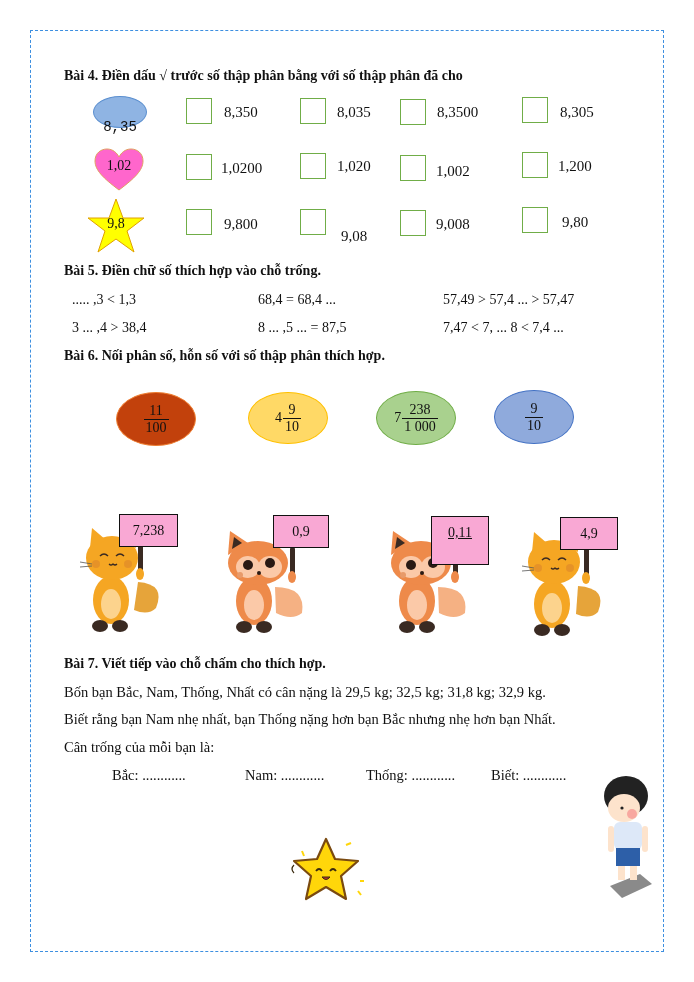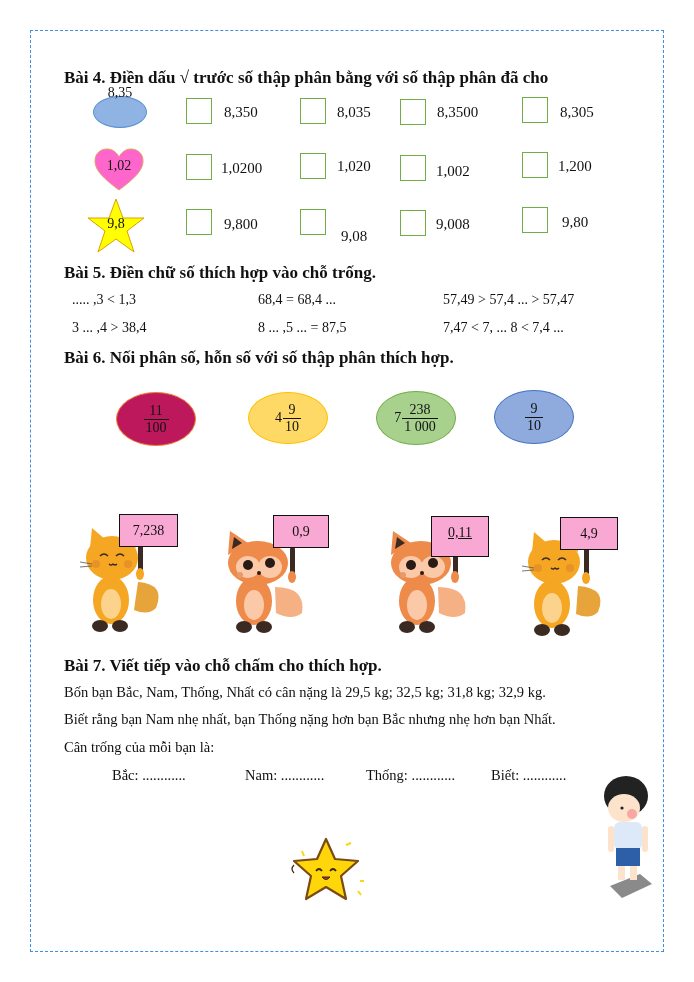--- a/index.html
+++ b/index.html
@@ -1,39 +1,39 @@
 <!DOCTYPE html>
 <html><head>
 <meta charset="utf-8">
 <style>
   html,body{margin:0;padding:0;background:#fff;}
   body{width:694px;height:982px;position:relative;overflow:hidden;font-family:"Liberation Serif",serif;color:#111;}
   .frame{position:absolute;left:30px;top:30px;width:634px;height:922px;border:1.3px dashed #3d8fe0;box-sizing:border-box;}
   .abs{position:absolute;}
-  .h{font-weight:bold;font-size:17px;white-space:nowrap;}
+  .h{font-weight:bold;font-size:14px;white-space:nowrap;}
   .t{font-size:14px;white-space:nowrap;}
   .cb{position:absolute;width:26px;height:26px;border:1.4px solid #70ad47;background:#fff;box-sizing:border-box;}
   .opt{position:absolute;font-size:15px;}
   .shape-text{position:absolute;font-size:14px;text-align:center;}
   .oval{position:absolute;border-radius:50%;box-sizing:border-box;}
   .frac{display:inline-flex;flex-direction:column;align-items:center;vertical-align:middle;font-size:14px;line-height:16px;}
   .frac .num{padding:0 2px;}
   .frac .bar{border-top:1px solid #111;align-self:stretch;}
   .sign{position:absolute;background:#f9a8d4;border:1.2px solid #111;font-size:14px;text-align:center;box-sizing:border-box;}
   .line{position:absolute;font-size:14.5px;white-space:nowrap;}
 </style>
 </head>
 <body>
 
 <div class="frame"></div>
 
 <div class="abs h" style="left:64px;top:68px;">Bài 4. Điền dấu √ trước số thập phân bằng với số thập phân đã cho</div>
 
 <div class="oval" style="left:93px;top:96px;width:54px;height:32px;background:#8fb4e3;border:1px solid #5b8fcf;"></div>
-<div class="shape-text" style="left:93px;top:85px;width:54px;">8,35</div>
+<div class="shape-text" style="left:93px;top:119px;width:54px;font-family:Liberation Mono, monospace;">8,35</div>
 
 <div class="cb" style="left:186px;top:98px;"></div>
 <div class="opt" style="left:224px;top:104px;">8,350</div>
 <div class="cb" style="left:300px;top:98px;"></div>
 <div class="opt" style="left:337px;top:104px;">8,035</div>
 <div class="cb" style="left:400px;top:99px;"></div>
 <div class="opt" style="left:437px;top:104px;">8,3500</div>
 <div class="cb" style="left:522px;top:97px;"></div>
 <div class="opt" style="left:560px;top:104px;">8,305</div>
 
@@ -68,21 +68,21 @@
 <div class="abs h" style="left:64px;top:263px;font-family:Liberation Serif, serif;">Bài 5. Điền chữ số thích hợp vào chỗ trống.</div>
 <div class="abs t" style="left:72px;top:292px;">.....  ,3 &lt; 1,3</div>
 <div class="abs t" style="left:258px;top:292px;">68,4 = 68,4 ...</div>
 <div class="abs t" style="left:443px;top:292px;">57,49 &gt; 57,4 ... &gt; 57,47</div>
 <div class="abs t" style="left:72px;top:320px;">3 ... ,4 &gt; 38,4</div>
 <div class="abs t" style="left:258px;top:320px;">8 ... ,5 ... = 87,5</div>
 <div class="abs t" style="left:443px;top:320px;">7,47 &lt; 7, ... 8 &lt; 7,4 ...</div>
 
 <div class="abs h" style="left:64px;top:348px;">Bài 6. Nối phân số, hỗn số với số thập phân thích hợp.</div>
 
-<div class="oval" style="left:116px;top:392px;width:80px;height:54px;background:#be185d;border:1px solid #ed7d31;display:flex;align-items:center;justify-content:center;">
+<div class="oval" style="left:116px;top:392px;width:80px;height:54px;background:#c2410c;border:1px solid #ed7d31;display:flex;align-items:center;justify-content:center;">
   <span class="frac">
       <span class="num">11</span>
       <span class="bar"></span>
       <span class="num">100</span>
     </span>
 </div>
 <div class="oval" style="left:248px;top:392px;width:80px;height:52px;background:#ffd966;border:1px solid #ffc000;display:flex;align-items:center;justify-content:center;">
   <span style="font-size:14px;margin-right:1px;">4</span>
   <span class="frac">
       <span class="num">9</span>
@@ -179,21 +179,21 @@
   <circle cx="50" cy="40" r="4" fill="#e08a2a" opacity=".7"></circle>
   <line x1="2" y1="38" x2="14" y2="40" stroke="#555" stroke-width=".8"></line>
   <line x1="2" y1="43" x2="14" y2="42" stroke="#555" stroke-width=".8"></line>
   <ellipse cx="66" cy="50" rx="4" ry="6" fill="#f5a623"></ellipse>
   <ellipse cx="22" cy="102" rx="8" ry="6" fill="#3a2a22"></ellipse>
   <ellipse cx="42" cy="102" rx="8" ry="6" fill="#3a2a22"></ellipse>
 </svg>
 
 <div class="sign" style="left:119px;top:514px;width:59px;height:33px;line-height:31px;">7,238</div>
 <div class="sign" style="left:273px;top:515px;width:56px;height:33px;line-height:31px;">0,9</div>
-<div class="sign" style="left:431px;top:516px;width:58px;height:41px;line-height:31px;text-decoration:underline;">0,11</div>
+<div class="sign" style="left:431px;top:516px;width:58px;height:49px;line-height:31px;text-decoration:underline;">0,11</div>
 <div class="sign" style="left:560px;top:517px;width:58px;height:33px;line-height:31px;">4,9</div>
 
 <div class="abs h" style="left:64px;top:656px;">Bài 7. Viết tiếp vào chỗ chấm cho thích hợp.</div>
 <div class="line" style="left:64px;top:684px;">Bốn bạn Bắc, Nam, Thống, Nhất có cân nặng là 29,5 kg; 32,5 kg; 31,8 kg; 32,9 kg.</div>
 <div class="line" style="left:64px;top:711px;">Biết rằng bạn Nam nhẹ nhất, bạn Thống nặng hơn bạn Bắc nhưng nhẹ hơn bạn Nhất.</div>
 <div class="line" style="left:64px;top:739px;">Cân trống của mỗi bạn là:</div>
 <div class="line" style="left:112px;top:767px;">Bắc: ............</div>
 <div class="line" style="left:245px;top:767px;">Nam: ............</div>
 <div class="line" style="left:366px;top:767px;">Thống: ............</div>
 <div class="line" style="left:491px;top:767px;">Biết: ............</div>

